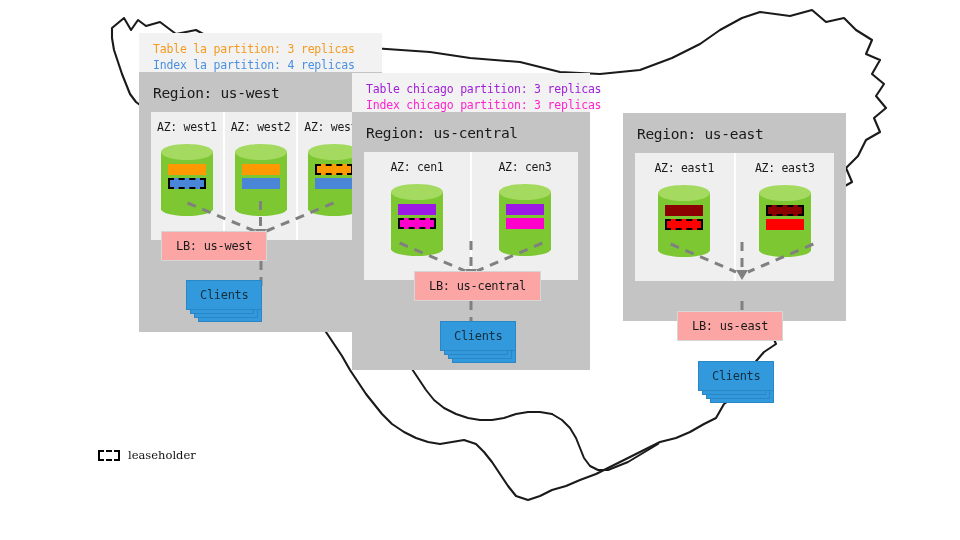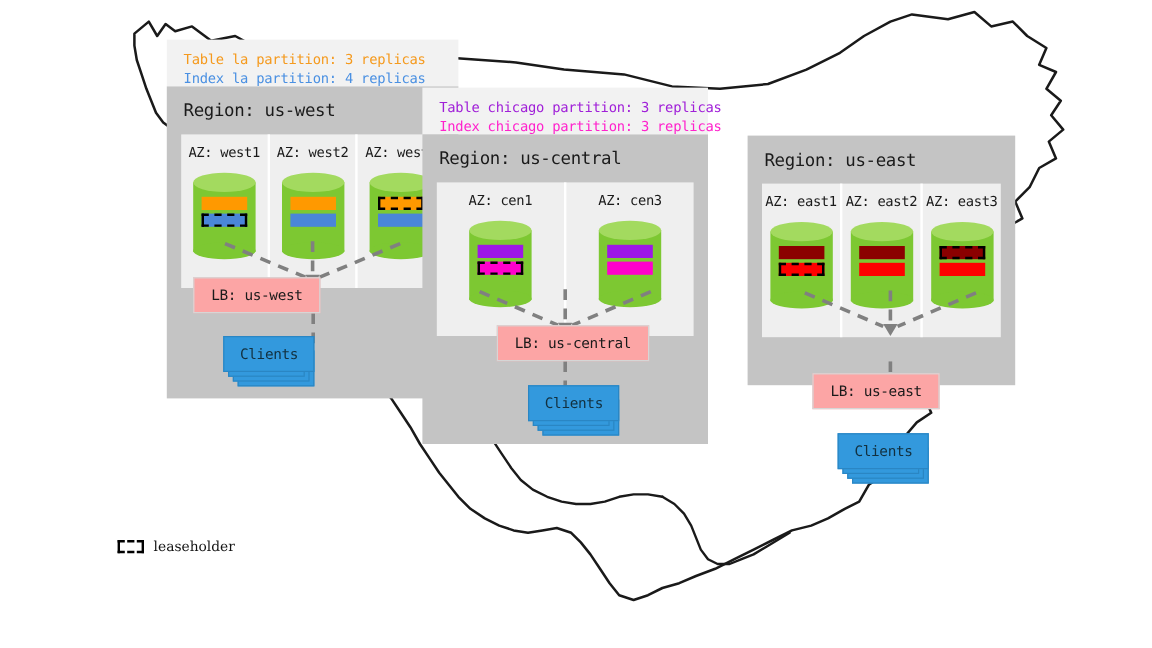--- a/index.html
+++ b/index.html
@@ -174,30 +174,20 @@
             <div class="az-label">AZ: east1</div>
             <div class="cyl-wrap">
               <div class="cyl-body" style="background: rgb(125, 200, 50);"></div>
               <div class="cyl-bot" style="background: rgb(125, 200, 50);"></div>
               <div class="cyl-top" style="background: rgb(163, 218, 95);"></div>
               <div class="band b1" style="background: rgb(139, 0, 0);"></div>
               <div class="band b2 lease" style="background: rgb(255, 0, 0);"></div>
             </div>
           </div>
           <div class="az-cell">
-            <div class="az-label">AZ: east2</div>
-            <div class="cyl-wrap">
-              <div class="cyl-body" style="background: rgb(125, 200, 50);"></div>
-              <div class="cyl-bot" style="background: rgb(125, 200, 50);"></div>
-              <div class="cyl-top" style="background: rgb(163, 218, 95);"></div>
-              <div class="band b1" style="background: rgb(139, 0, 0);"></div>
-              <div class="band b2" style="background: rgb(255, 0, 0);"></div>
-            </div>
-          </div>
-          <div class="az-cell">
             <div class="az-label">AZ: east3</div>
             <div class="cyl-wrap">
               <div class="cyl-body" style="background: rgb(125, 200, 50);"></div>
               <div class="cyl-bot" style="background: rgb(125, 200, 50);"></div>
               <div class="cyl-top" style="background: rgb(163, 218, 95);"></div>
               <div class="band b1 lease" style="background: rgb(139, 0, 0);"></div>
               <div class="band b2" style="background: rgb(255, 0, 0);"></div>
             </div>
           </div>
         </div>

